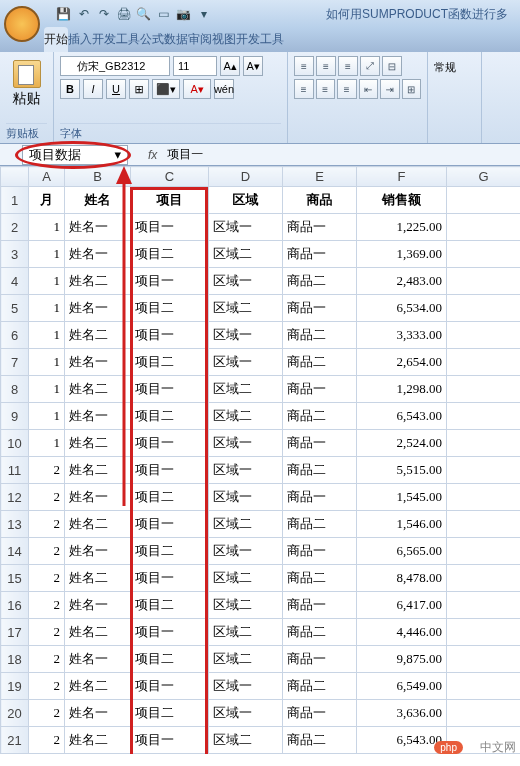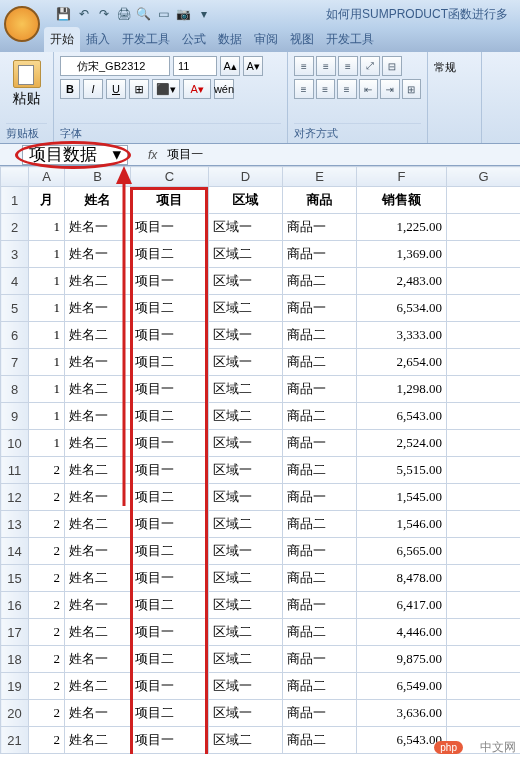--- a/index.html
+++ b/index.html
@@ -7,21 +7,21 @@
     
     
     .title-bar { background: linear-gradient(to bottom, #d6e5f5, #b8d0ea); height: 28px; display: flex; align-items: center; padding: 0 4px; }
     .office-btn { width: 36px; height: 36px; background: radial-gradient(circle, #f8c456, #e88a2a); border-radius: 50%; border: 2px solid #8a5a20; margin-right: 8px; position: relative; z-index: 10; top: 10px; }
     .qat { display: flex; gap: 4px; align-items: center; margin-left: 8px; }
     .qat-icon { width: 16px; height: 16px; display: flex; align-items: center; justify-content: center; color: #356; }
     .title-text { margin-left: auto; margin-right: 8px; color: #3a5d8a; font-size: 12px; }
     
     
     .ribbon-tabs { background: linear-gradient(to bottom, #b8d0ea, #a0b8d6); height: 24px; display: flex; align-items: flex-end; padding-left: 44px; }
-    .tab { padding: 4px 6px; color: #3a5d8a; cursor: pointer; font-size: 12px; }
+    .tab { padding: 4px 0; color: #3a5d8a; cursor: pointer; font-size: 12px; }
     .tab.active { background: #dce8f6; border-radius: 4px 4px 0 0; color: #222; }
     
     
     .ribbon { background: linear-gradient(to bottom, #e8f0fa, #d0dff0); height: 92px; display: flex; border-bottom: 1px solid #8aa3c4; }
     .ribbon-group { border-right: 1px solid #b0c4dc; padding: 4px 6px 2px 6px; display: flex; flex-direction: column; justify-content: space-between; }
     .ribbon-group-label { font-size: 11px; color: #3a5d8a; text-align: left; padding-top: 2px; border-top: 1px solid #c4d4e8; }
     
     .clipboard { width: 54px; }
     .paste-btn { text-align: center; padding-top: 4px; }
     .paste-icon { width: 28px; height: 28px; margin: 0 auto; background: linear-gradient(#f8d890, #e8b050); border: 1px solid #b89040; border-radius: 2px; position: relative; }
@@ -38,21 +38,21 @@
     .font-btn.underline { text-decoration: underline; }
     
     .align-group { width: 140px; }
     .align-row { display: flex; gap: 2px; margin-bottom: 3px; }
     .align-btn { width: 20px; height: 20px; border: 1px solid #9ab; background: linear-gradient(#fdfefe, #e4ecf6); display: flex; align-items: center; justify-content: center; font-size: 10px; color: #456; }
     
     .format-group { width: 54px; }
     
     
     .formula-row { display: flex; height: 22px; border-bottom: 1px solid #8aa3c4; background: #eef4fb; align-items: center; position: relative; }
-    .name-box { width: 106px; height: 20px; border: 1px solid #9ab; background: #fff; padding: 0 6px; margin: 0 14px 0 22px; display: flex; align-items: center; font-size: 17px; position: relative; }
+    .name-box { width: 106px; height: 20px; border: 1px solid #9ab; background: #fff; padding: 0 6px; margin: 0 14px 0 22px; display: flex; align-items: center; font-size: 13px; position: relative; }
     .name-box-oval { position: absolute; border: 3px solid #d02020; border-radius: 50%; width: 116px; height: 28px; left: -8px; top: -5px; z-index: 3; pointer-events: none; }
     .name-arrow { margin-left: auto; }
     .fx-icon { font-style: italic; color: #555; margin: 0 6px; }
     .formula-input { flex: 1; height: 20px; border: none; background: transparent; padding: 0 4px; font-size: 12px; }
     
     
     .sheet { position: relative; }
     .sheet-table { border-collapse: collapse; width: 100%; table-layout: fixed; }
     .sheet-table th, .sheet-table td { border: 1px solid #c8d4e4; height: 27px; padding: 0 4px; font-size: 13px; white-space: nowrap; overflow: hidden; }
     .sheet-table th { background: linear-gradient(#f4f8fc, #e2ebf6); font-weight: normal; color: #444; text-align: center; height: 20px; }
@@ -150,21 +150,20 @@
       </div>
       <div class="align-row">
         <span class="align-btn">≡</span>
         <span class="align-btn">≡</span>
         <span class="align-btn">≡</span>
         <span class="align-btn">⇤</span>
         <span class="align-btn">⇥</span>
         <span class="align-btn">⊞</span>
       </div>
     </div>
-    <div class="ribbon-group-label">对齐方式</div>
   </div>
 
   <div class="ribbon-group format-group">
     <div style="font-size:11px;padding-top:4px">常规</div>
     <div></div>
   </div>
 </div>
 
 <div class="formula-row">
   <div class="name-box">

